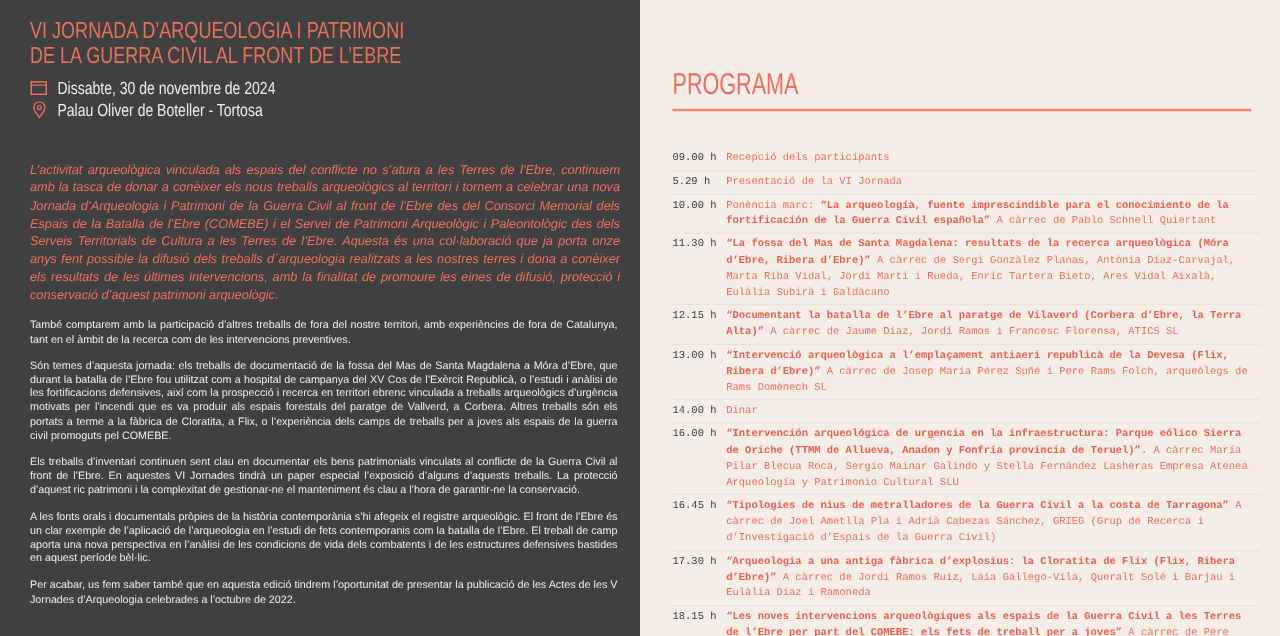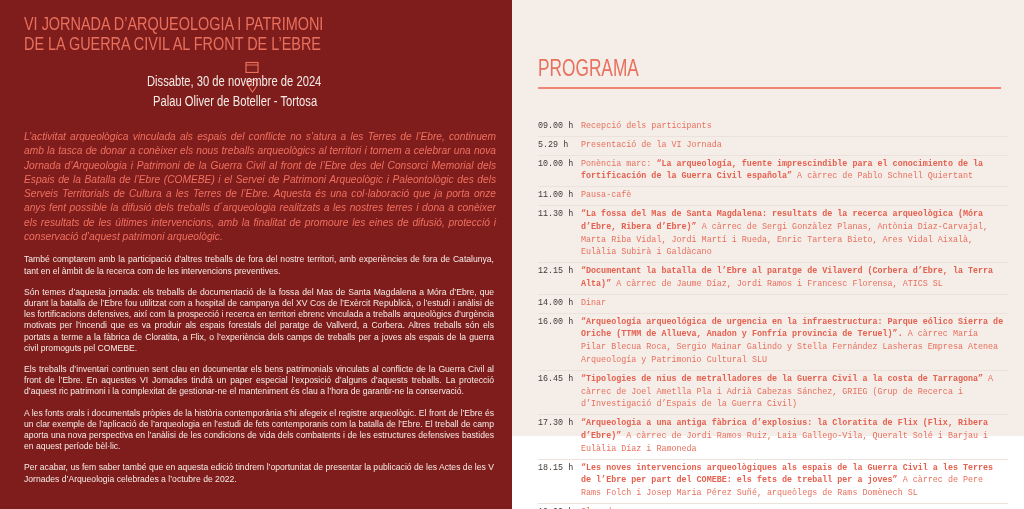--- a/index.html
+++ b/index.html
@@ -2,36 +2,36 @@
 <html><head>
 <meta charset="utf-8">
 <style>
   html, body { margin: 0; padding: 0; }
   body {
     width: 1024px; height: 509px; overflow: hidden;
     display: flex;
     font-family: "DejaVu Sans", sans-serif;
   }
   .left {
-    width: 512px; height: 509px; background: #7f1d1d; box-sizing: border-box;
+    width: 512px; height: 509px; background: #404040; box-sizing: border-box;
     padding: 14px 24px 0 24px; color: #f4ece6; position: relative;
   }
   .right {
-    width: 512px; height: 436px; background: #f4ede8; box-sizing: border-box;
+    width: 512px; height: 509px; background: #f4ede8; box-sizing: border-box;
     padding: 0 22px 0 26px; position: relative;
   }
   .title {
     font-family: "Liberation Sans Narrow", "Liberation Sans", sans-serif;
     color: #e8705d; font-size: 18.5px; line-height: 20px;
     transform: scaleX(0.78); transform-origin: left top;
     white-space: nowrap; letter-spacing: 0px; width: 600px;
   }
   .title-wrap { height: 46px; }
   .meta-row {
-    display: flex; align-items: center; height: 17px; margin-top: 1px; flex-direction: column;
+    display: flex; align-items: center; height: 17px; margin-top: 1px;
   }
   .meta-row .icon { width: 14px; height: 14px; margin-right: 8px; display: flex; align-items: center; justify-content: center; }
   .meta-text {
     font-family: "Liberation Sans", sans-serif; color: #f4ece6; font-size: 14px;
     transform: scaleX(0.8); transform-origin: left center; white-space: nowrap;
   }
   .intro {
     margin-top: 34px; color: #f0705f; font-size: 10.2px; line-height: 14.3px;
     text-align: justify; text-align-last: left; width: 472px;
     font-family: "Liberation Sans", sans-serif;
@@ -104,38 +104,38 @@
       </div>
       <div class="row">
         <div class="time">5.29 h</div>
         <div class="desc"><span></span><b></b><span>Presentació de la VI Jornada</span></div>
       </div>
       <div class="row">
         <div class="time">10.00 h</div>
         <div class="desc"><span>Ponència marc: </span><b>“La arqueología, fuente imprescindible para el conocimiento de la fortificación de la Guerra Civil española”</b><span> A càrrec de Pablo Schnell Quiertant</span></div>
       </div>
       <div class="row">
-        <div class="time">11.00 h</div>
-        <div class="desc"><span></span><b></b><span>Pausa-cafè</span></div>
-      </div>
-      <div class="row">
         <div class="time">11.30 h</div>
         <div class="desc"><span></span><b>“La fossa del Mas de Santa Magdalena: resultats de la recerca arqueològica (Móra d’Ebre, Ribera d’Ebre)”</b><span> A càrrec de Sergi Gonzàlez Planas, Antònia Díaz-Carvajal, Marta Riba Vidal, Jordi Martí i Rueda, Enric Tartera Bieto, Ares Vidal Aixalà, Eulàlia Subirà i Galdàcano</span></div>
       </div>
       <div class="row">
         <div class="time">12.15 h</div>
         <div class="desc"><span></span><b>“Documentant la batalla de l’Ebre al paratge de Vilaverd (Corbera d’Ebre, la Terra Alta)”</b><span> A càrrec de Jaume Díaz, Jordi Ramos i Francesc Florensa, ATICS SL</span></div>
       </div>
       <div class="row">
+        <div class="time">13.00 h</div>
+        <div class="desc"><span></span><b>“Intervenció arqueològica a l’emplaçament antiaeri republicà de la Devesa (Flix, Ribera d’Ebre)”</b><span> A càrrec de Josep Maria Pérez Suñé i Pere Rams Folch, arqueòlegs de Rams Domènech SL</span></div>
+      </div>
+      <div class="row">
         <div class="time">14.00 h</div>
         <div class="desc"><span></span><b></b><span>Dinar</span></div>
       </div>
       <div class="row">
         <div class="time">16.00 h</div>
-        <div class="desc"><span></span><b>“Arqueología arqueológica de urgencia en la infraestructura: Parque eólico Sierra de Oriche (TTMM de Allueva, Anadon y Fonfría provincia de Teruel)”.</b><span> A càrrec  María Pilar Blecua Roca, Sergio Mainar Galindo y Stella Fernández Lasheras Empresa Atenea Arqueología y Patrimonio Cultural SLU</span></div>
+        <div class="desc"><span></span><b>“Intervención arqueológica de urgencia en la infraestructura: Parque eólico Sierra de Oriche (TTMM de Allueva, Anadon y Fonfría provincia de Teruel)”.</b><span> A càrrec  María Pilar Blecua Roca, Sergio Mainar Galindo y Stella Fernández Lasheras Empresa Atenea Arqueología y Patrimonio Cultural SLU</span></div>
       </div>
       <div class="row">
         <div class="time">16.45 h</div>
         <div class="desc"><span></span><b>“Tipologies de nius de metralladores de la Guerra Civil  a la costa de Tarragona”</b><span> A càrrec de Joel Ametlla Pla i Adrià Cabezas Sánchez, GRIEG (Grup de Recerca i d’Investigació d’Espais de la Guerra Civil)</span></div>
       </div>
       <div class="row">
         <div class="time">17.30 h</div>
         <div class="desc"><span></span><b>“Arqueologia a una antiga fàbrica d’explosius: la Cloratita de Flix (Flix, Ribera d’Ebre)”</b><span> A càrrec de Jordi Ramos Ruiz, Laia Gallego-Vila, Queralt Solé i Barjau i Eulàlia Díaz i Ramoneda</span></div>
       </div>
       <div class="row">

